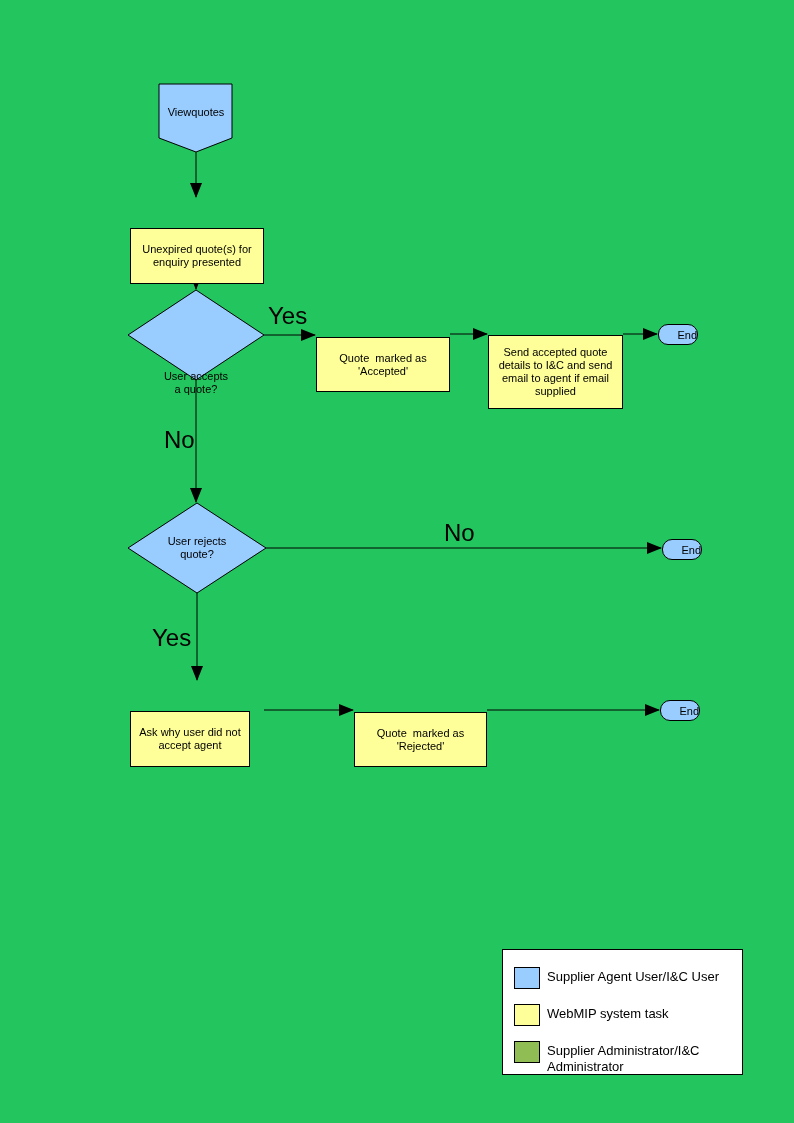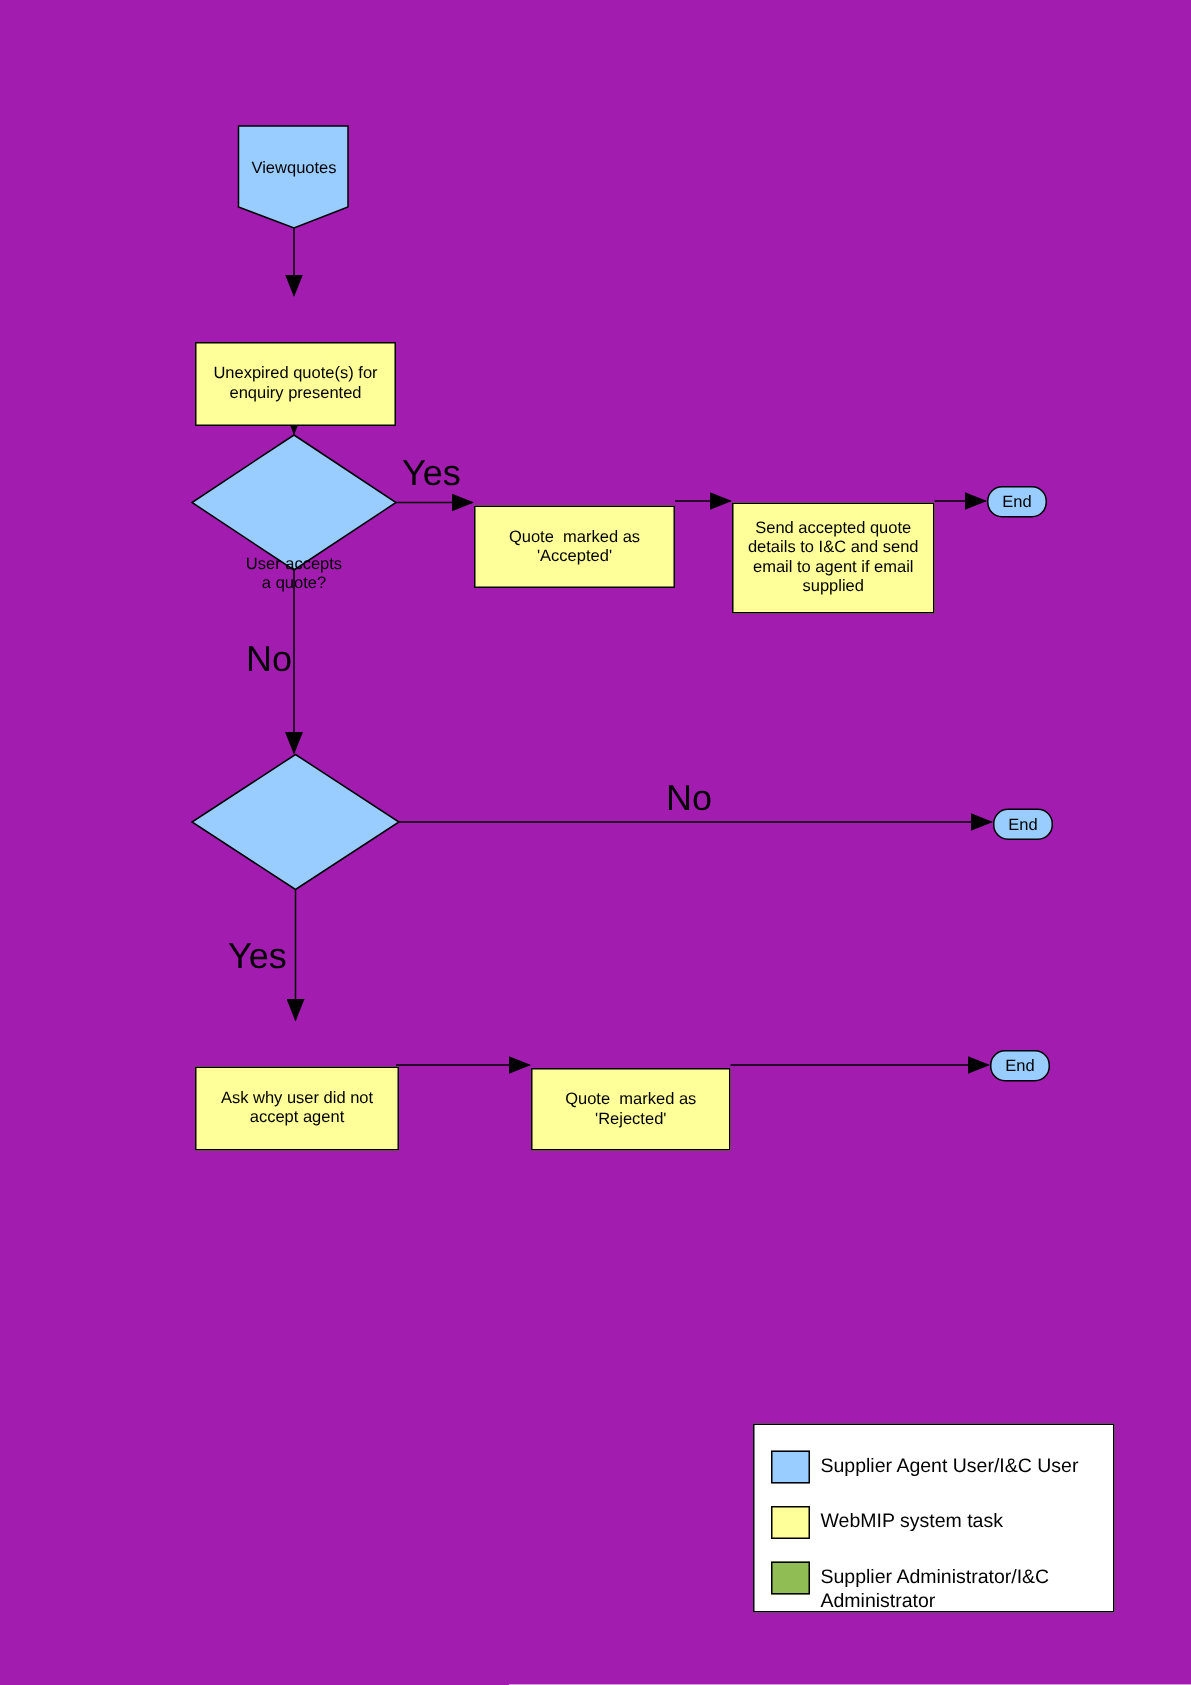--- a/index.html
+++ b/index.html
@@ -1,27 +1,27 @@
 <!DOCTYPE html>
 <html><head>
 <meta charset="utf-8">
 <style>
   html,body{margin:0;padding:0;background:#fff;}
-  #page{position:relative;width:794px;height:1123px;background:#a21caf;overflow:hidden;
+  #page{position:relative;width:794px;height:1123px;background:#22c55e;overflow:hidden;
         font-family:"Liberation Sans",sans-serif;color:#000;}
   #flow-svg{position:absolute;left:0;top:0;z-index:1;}
   .node,.elabel,.endnode,.legend{position:absolute;z-index:2;box-sizing:border-box;}
   .pbox{background:#FFFF99;border:1px solid #000;display:flex;flex-direction:column;
         justify-content:center;align-items:center;text-align:center;margin-top:30px;}
   .tline{font-size:11px;line-height:13px;white-space:pre;}
   .dlabel{display:flex;flex-direction:column;justify-content:center;align-items:center;
           text-align:center;background:transparent;}
   .elabel{font-size:24px;line-height:26px;color:#000;background:transparent;}
   .endnode{background:#99CCFF;border:1px solid #000;border-radius:10px;display:flex;
-           justify-content:center;align-items:center;font-size:11px;}
+           justify-content:flex-end;align-items:center;font-size:11px;}
   .legend{border:1px solid #000;background:#fff;padding:17px 0 16px 11px;}
   .legend-row{display:flex;align-items:flex-start;margin-bottom:15px;}
   .swatch{display:inline-block;width:24px;height:20px;border:1px solid #000;flex:0 0 auto;}
   .legend-label{font-size:13px;line-height:16px;margin-left:7px;max-width:185px;padding-top:2px;}
 </style>
 </head>
 <body>
 
 <div id="page">
 
@@ -71,26 +71,30 @@
     <div class="tline">Send accepted quote</div>
     <div class="tline">details to I&amp;C and send</div>
     <div class="tline">email to agent if email</div>
     <div class="tline">supplied</div>
   </div>
 
   <div class="endnode" style="left:658px;top:324px;width:40px;height:21px;">
     <span>End</span>
   </div>
 
+  <div class="node dlabel" style="left:137px;top:533px;width:120px;height:30px;">
+    <div class="tline">User rejects</div>
+    <div class="tline">quote?</div>
+  </div>
 
   <div class="endnode" style="left:662px;top:539px;width:40px;height:21px;">
     <span>End</span>
   </div>
 
-  <div class="node pbox" style="left:130px;top:681px;width:136px;height:56px;">
+  <div class="node pbox" style="left:130px;top:681px;width:120px;height:56px;">
     <div class="tline">Ask why user did not</div>
     <div class="tline">accept agent</div>
   </div>
 
   <div class="node pbox" style="left:354px;top:682px;width:133px;height:55px;">
     <div class="tline">Quote  marked as</div>
     <div class="tline">'Rejected'</div>
   </div>
 
   <div class="endnode" style="left:660px;top:700px;width:40px;height:21px;">

